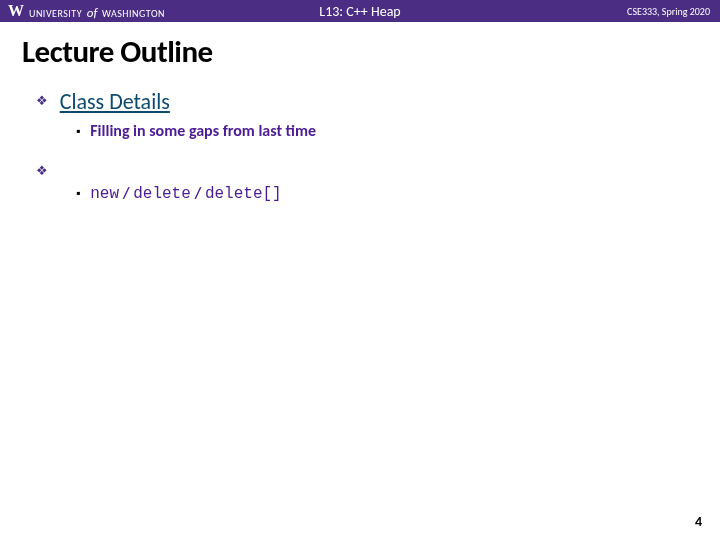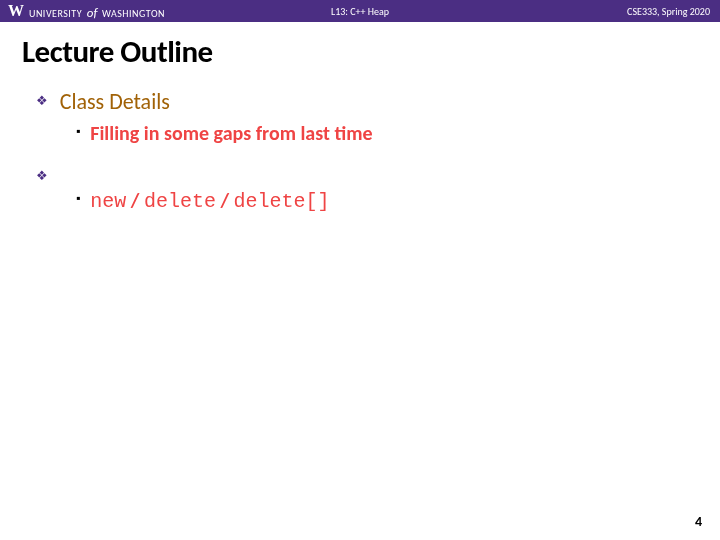--- a/index.html
+++ b/index.html
@@ -42,21 +42,21 @@
     font-style: italic;
     font-size: 13px;
     text-transform: lowercase;
     letter-spacing: 0;
     padding: 0 1px;
   }
   .header-center {
     position: absolute;
     left: 50%;
     transform: translateX(-50%);
-    font-size: 10px;
+    font-size: 14px;
     color: #fff;
   }
   .header-right {
     font-size: 10px;
     color: #fff;
     text-align: center;
   }
   .content {
     padding: 10px 22px 0 22px;
   }
@@ -75,39 +75,40 @@
   }
   .bullet-l1 .mark {
     color: #4b2e83;
     font-size: 13px;
     margin-right: 12px;
     margin-top: 6px;
     line-height: 1;
   }
   .bullet-l1 .text {
     font-size: 22px;
-    color: #a16207;
+    color: #0c4a6e;
+    text-decoration: underline;
   }
   .bullet-l2 {
     display: flex;
     align-items: flex-start;
     margin-left: 54px;
     margin-bottom: 18px;
   }
   .bullet-l2 .mark {
     color: #000;
     font-size: 12px;
     margin-right: 10px;
     margin-top: 4px;
     line-height: 1;
   }
   .bullet-l2 .text {
-    font-size: 20px;
+    font-size: 16px;
     font-weight: bold;
-    color: #ef4444;
+    color: #4c1d95;
   }
   .code {
     font-family: 'Courier New', Courier, monospace;
     font-weight: normal;
     text-align: right;
   }
   .page-num {
     position: absolute;
     bottom: 10px;
     right: 18px;

